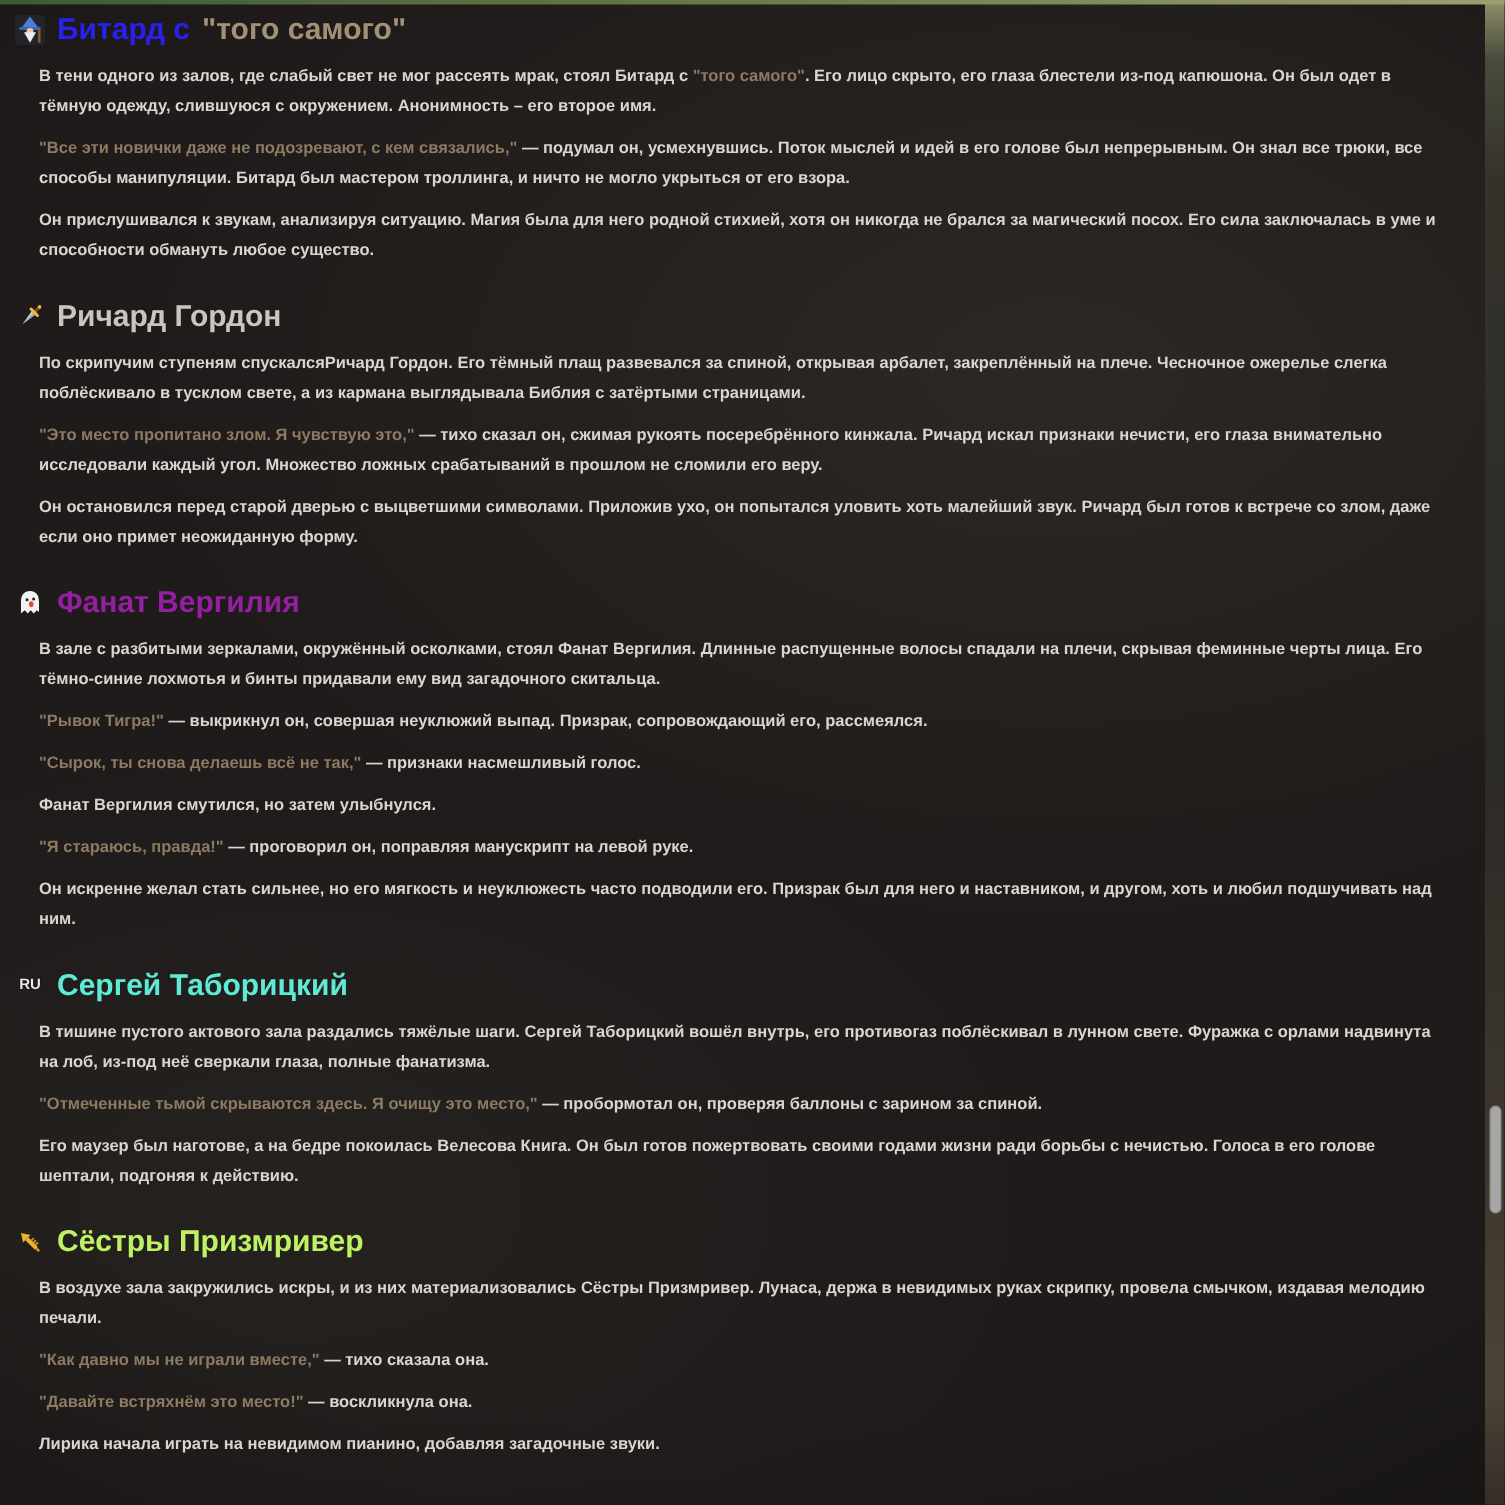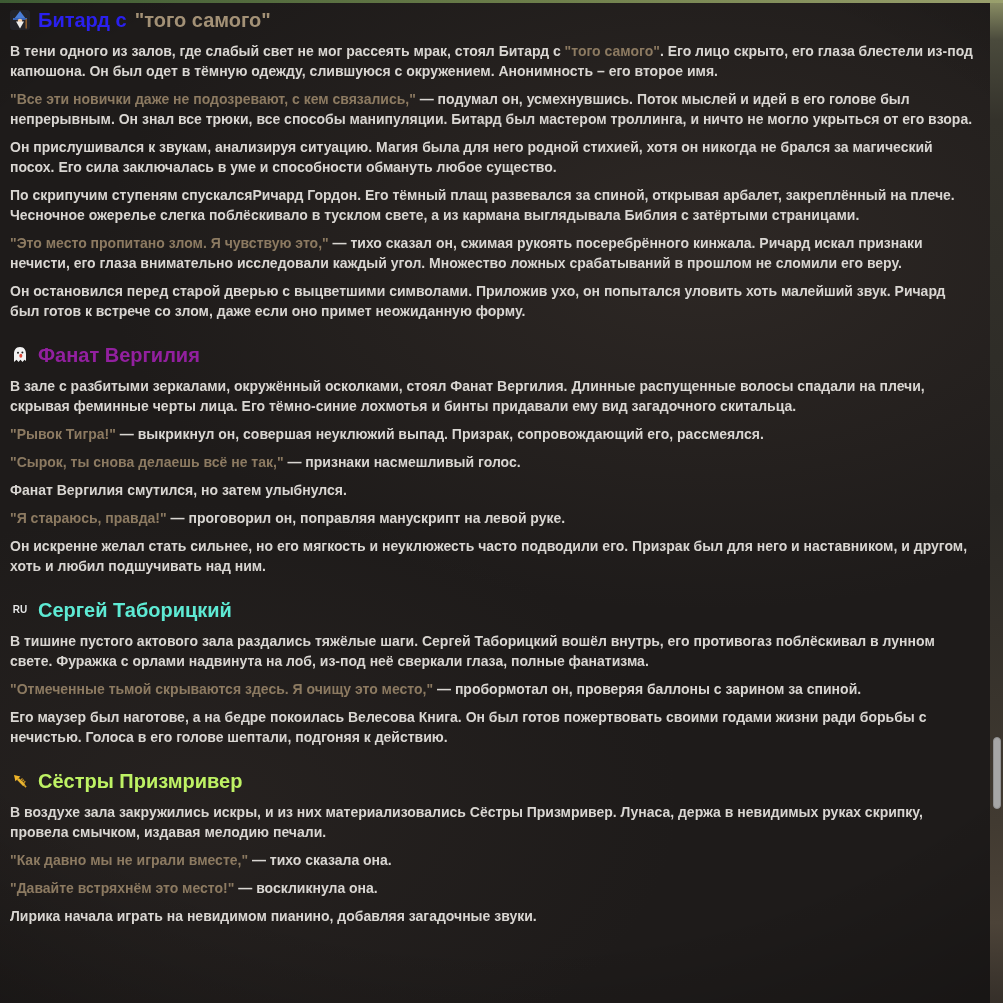--- a/index.html
+++ b/index.html
@@ -25,21 +25,21 @@
     font-size:20px;line-height:26px;margin:21px 0 7px;font-weight:800;text-align:right;
   }
   .sec:first-child .sec-title{margin-top:2px;}
   .icon{width:20px;height:20px;flex:0 0 auto;display:inline-flex;align-items:center;justify-content:center;}
   .icon svg{display:block;}
   .ru-letters{
     font-size:10px;font-weight:800;color:#e6e6e6;letter-spacing:0px;
     text-shadow:0 0 1px #000;
   }
   p{
-    font-size:14px;line-height:20px;margin:8px 0;color:#d9d6d2;
+    font-size:11px;line-height:20px;margin:8px 16px;color:#d9d6d2;
   }
   .q{color:#8c7a61;}
   .scroll-strip{
     position:absolute;right:0;top:0;width:13px;height:1003px;z-index:5;
     background:linear-gradient(180deg,#8d9166 0%,#4a4a3c 4%,#34322b 12%,#2c2a26 50%,#413a31 82%,#4c4338 92%,#352f29 100%);
   }
   .scroll-thumb{
     position:absolute;right:2px;top:737px;width:8px;height:72px;
     background:#a6a6a6;border:1px solid #8f8f8f;border-radius:4px;box-sizing:border-box;
   }
@@ -63,20 +63,34 @@
           </svg>
         </span>
         <span style="color: rgb(42, 32, 238);">Битард с</span>
         <span style="color: rgb(163, 145, 118);">"того самого"</span>
       </h2>
       <p><span>В тени одного из залов, где слабый свет не мог рассеять мрак, стоял Битард с </span><span class="q">"того самого"</span><span>. Его лицо скрыто, его глаза блестели из-под капюшона. Он был одет в тёмную одежду, слившуюся с окружением. Анонимность – его второе имя.</span></p>
       <p><span class="q">"Все эти новички даже не подозревают, с кем связались,"</span><span> — подумал он, усмехнувшись. Поток мыслей и идей в его голове был непрерывным. Он знал все трюки, все способы манипуляции. Битард был мастером троллинга, и ничто не могло укрыться от его взора.</span></p>
       <p><span>Он прислушивался к звукам, анализируя ситуацию. Магия была для него родной стихией, хотя он никогда не брался за магический посох. Его сила заключалась в уме и способности обмануть любое существо.</span></p>
     </section>
     <section class="sec">
+      <h2 class="sec-title">
+        <span class="icon">
+          <svg width="20" height="20" viewBox="0 0 20 20">
+            <g transform="rotate(45 10 10)">
+              <rect x="8.9" y="0.8" width="2.2" height="5" fill="#7a4a22"></rect>
+              <circle cx="10" cy="1" r="1.2" fill="#f3b73a"></circle>
+              <rect x="6" y="5" width="8" height="2" rx="1" fill="#f3b73a"></rect>
+              <polygon points="8.4,7 11.6,7 10,17" fill="#cfd6db"></polygon>
+              <polygon points="10,7 11.6,7 10,17" fill="#9aa3a8"></polygon>
+            </g>
+          </svg>
+        </span>
+        <span style="color: rgb(201, 197, 193);">Ричард Гордон</span>
+      </h2>
       <p><span>По скрипучим ступеням спускалсяРичард Гордон. Его тёмный плащ развевался за спиной, открывая арбалет, закреплённый на плече. Чесночное ожерелье слегка поблёскивало в тусклом свете, а из кармана выглядывала Библия с затёртыми страницами.</span></p>
       <p><span class="q">"Это место пропитано злом. Я чувствую это,"</span><span> — тихо сказал он, сжимая рукоять посеребрённого кинжала. Ричард искал признаки нечисти, его глаза внимательно исследовали каждый угол. Множество ложных срабатываний в прошлом не сломили его веру.</span></p>
       <p><span>Он остановился перед старой дверью с выцветшими символами. Приложив ухо, он попытался уловить хоть малейший звук. Ричард был готов к встрече со злом, даже если оно примет неожиданную форму.</span></p>
     </section>
     <section class="sec">
       <h2 class="sec-title">
         <span class="icon">
           <svg width="20" height="20" viewBox="0 0 20 20">
             <path d="M10,2 C5.5,2 4,5.5 4,9 L4,17 L6.5,14.8 L8.5,17 L10.5,14.8 L12.5,17 L14.5,14.8 L16,16 L16,9 C16,5.5 14.5,2 10,2 Z" fill="#f2f2f2"></path>
             <circle cx="8" cy="7.8" r="1" fill="#222"></circle>

